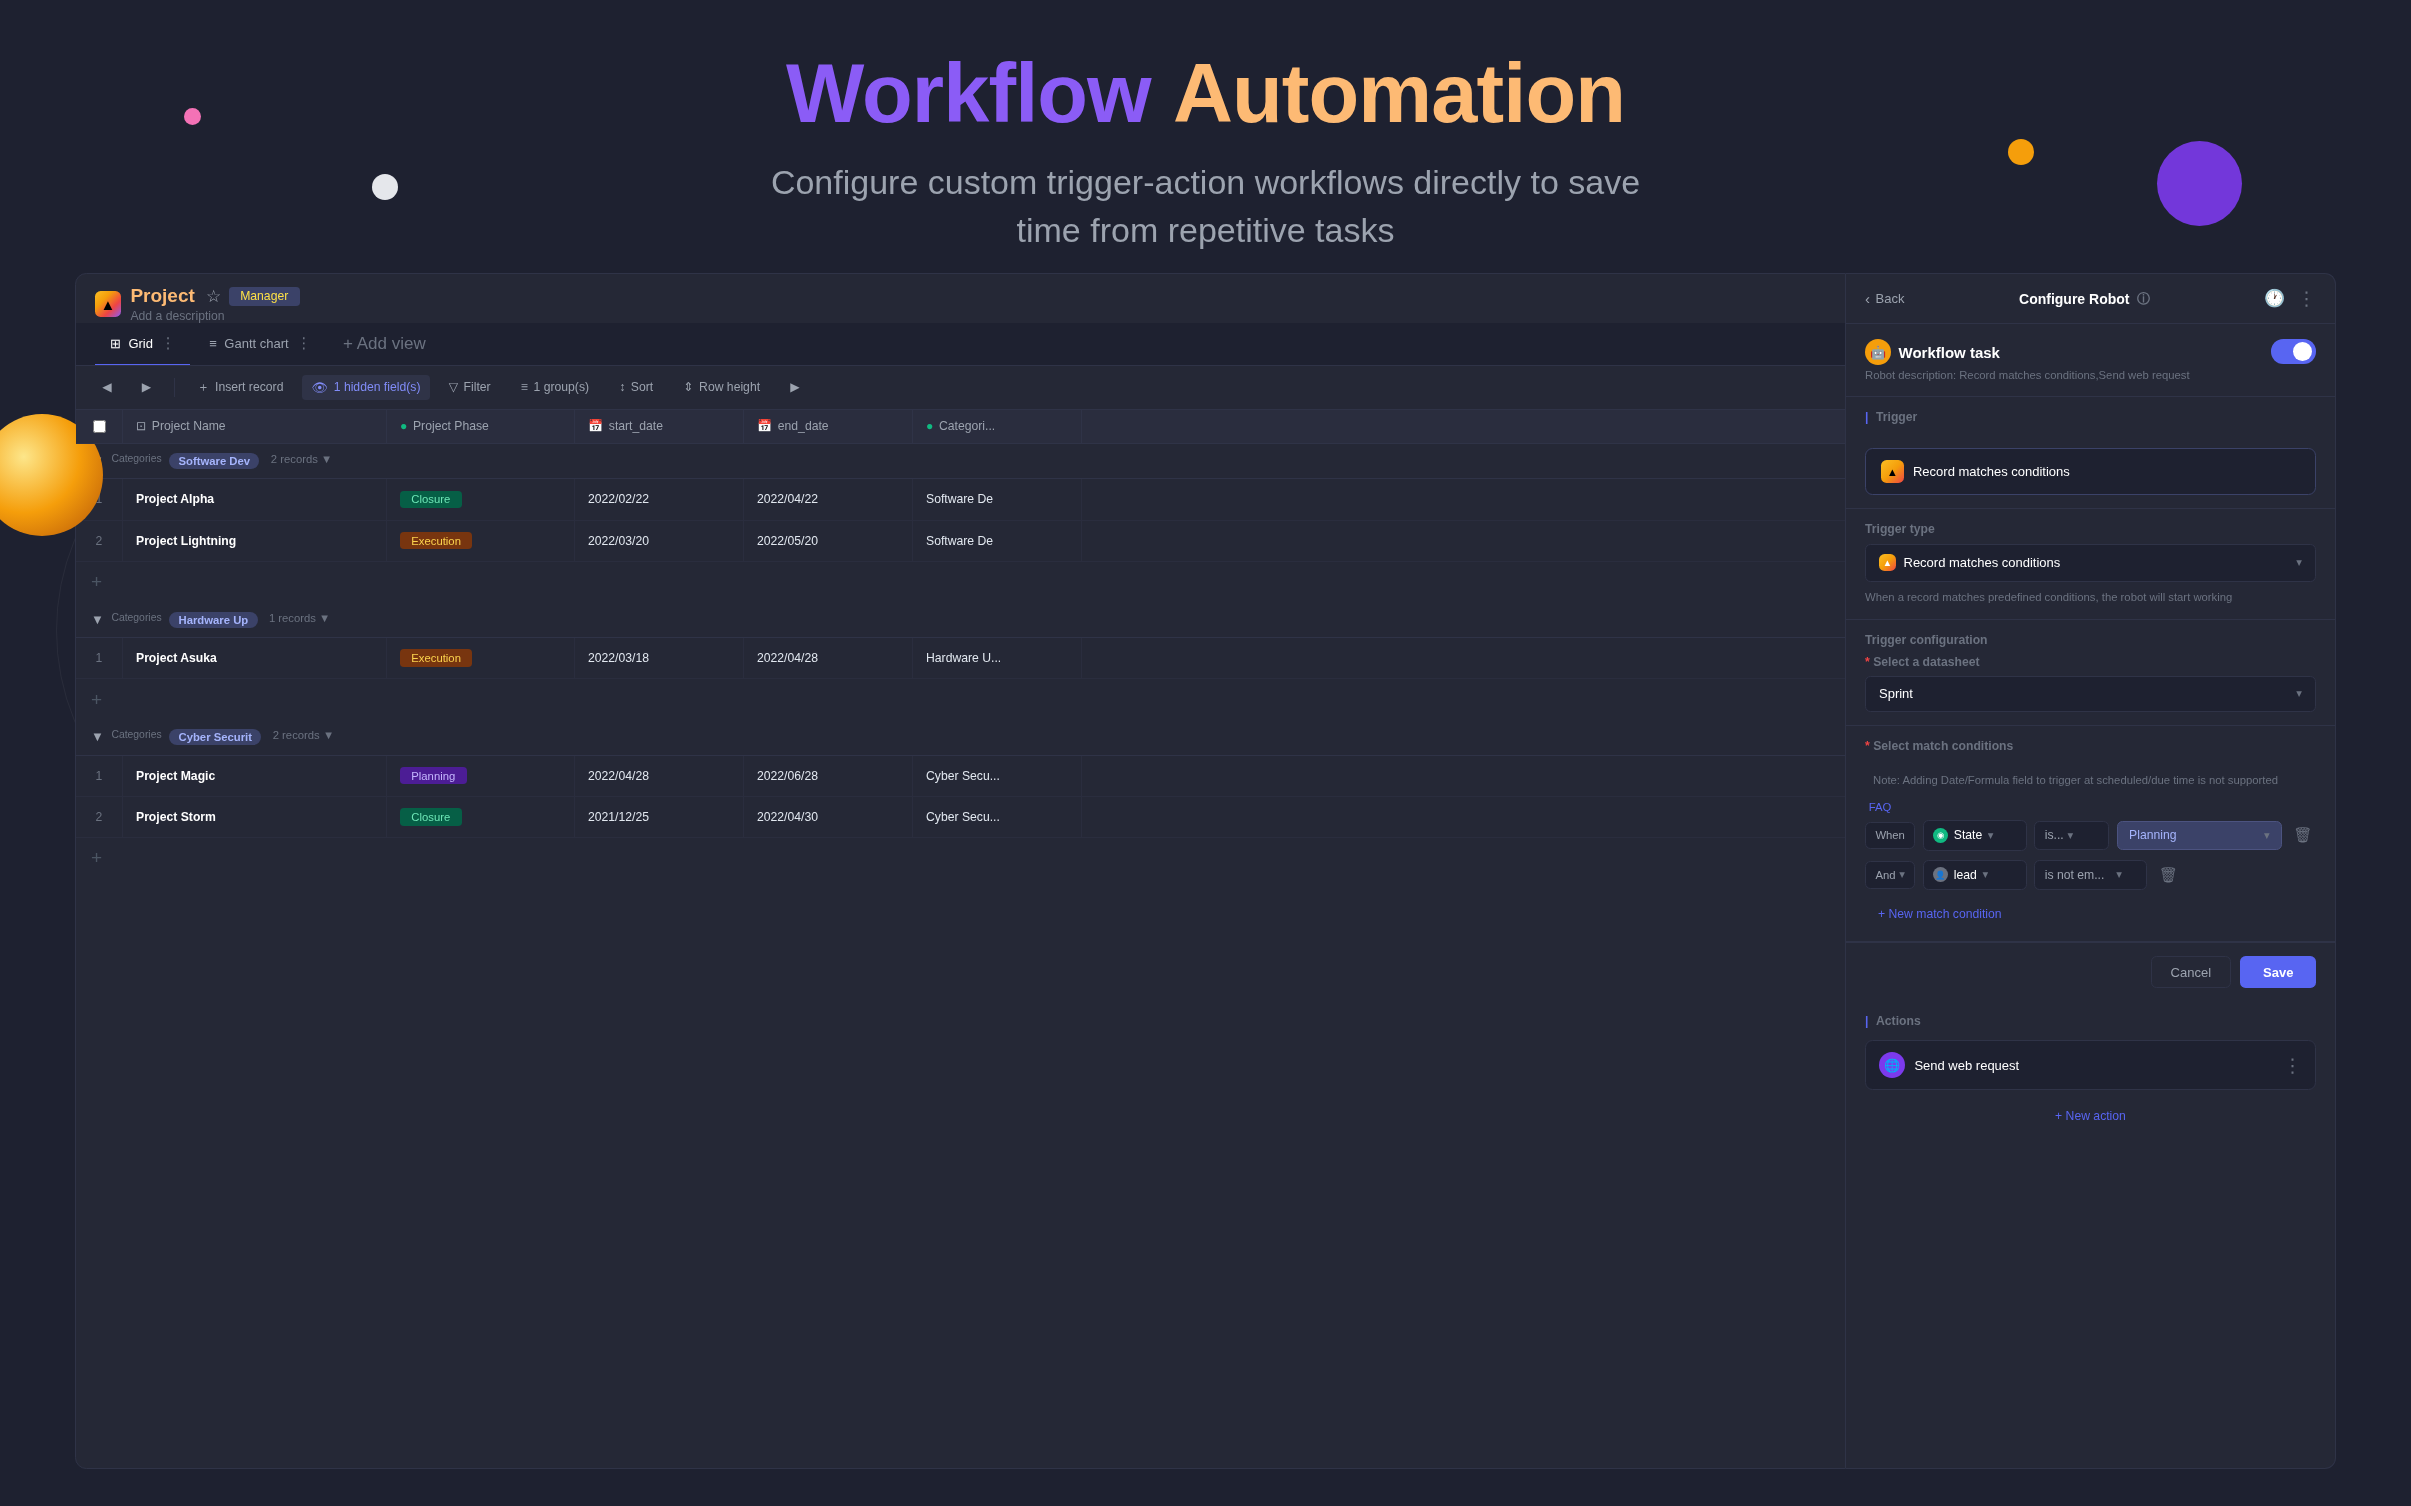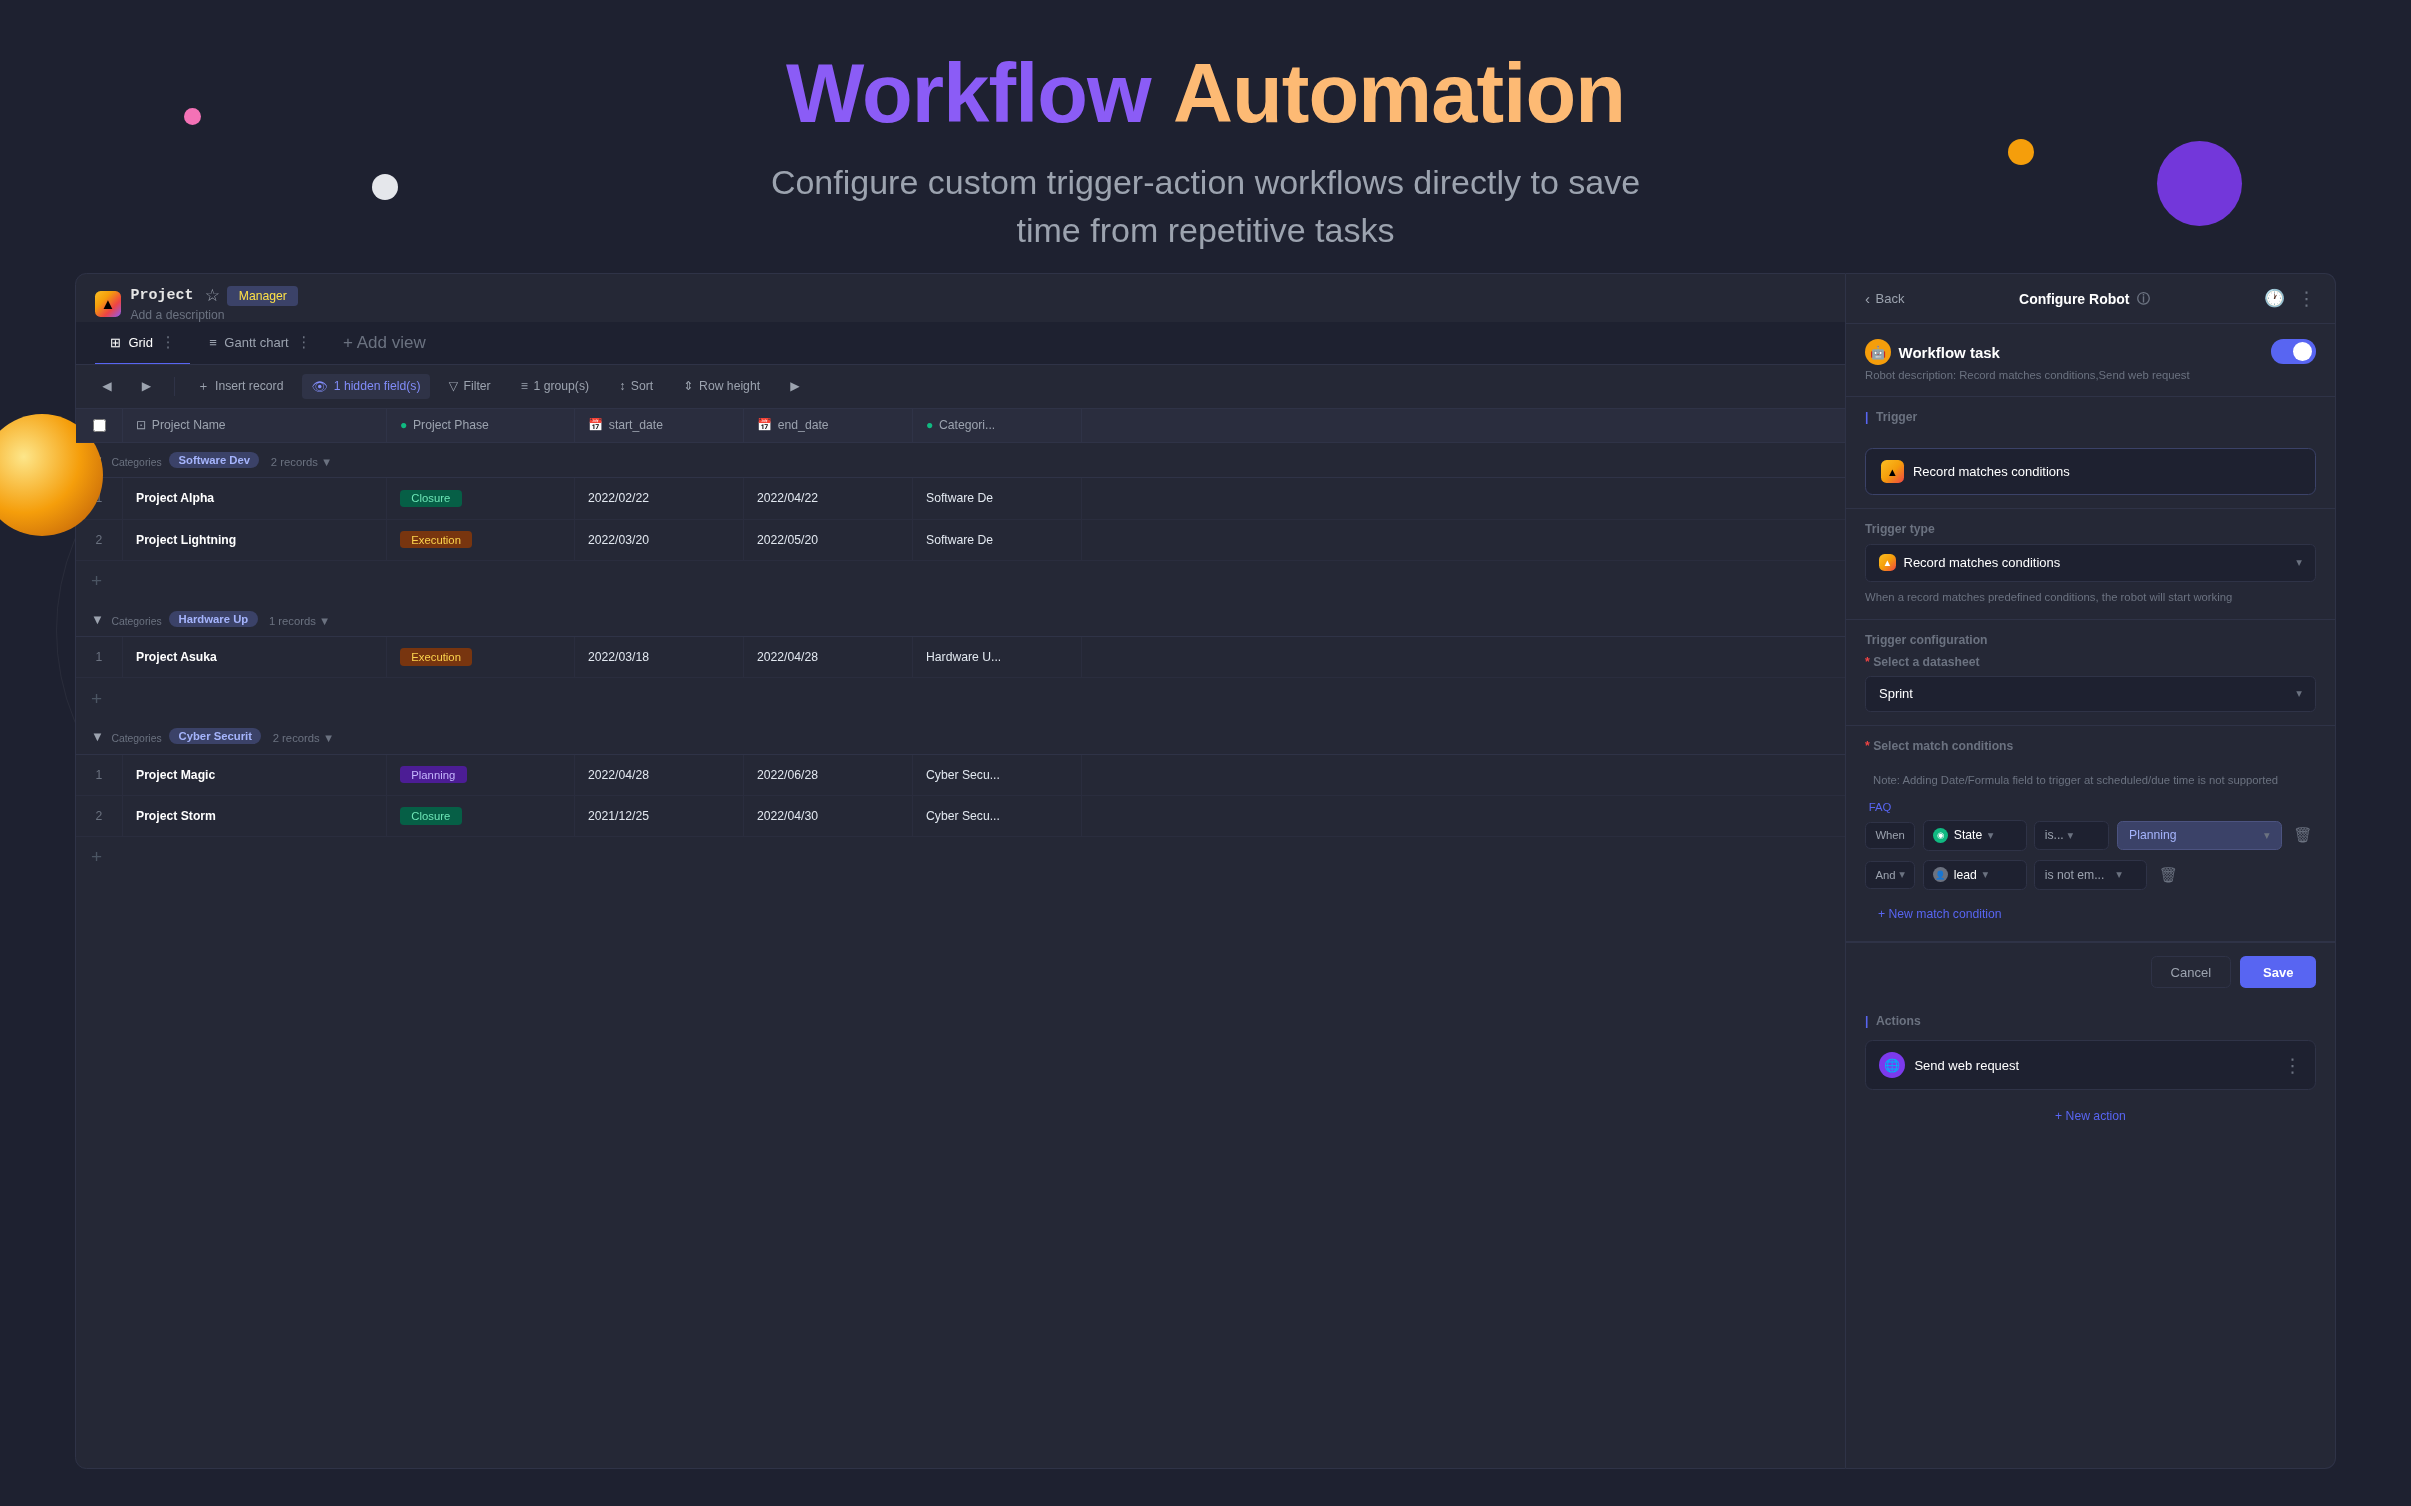--- a/index.html
+++ b/index.html
@@ -73,24 +73,23 @@
     .project-icon {
       width: 26px;
       height: 26px;
       background: linear-gradient(135deg, #fbbf24, #f59e0b, #ef4444, #8b5cf6);
       border-radius: 5.6px;
       display: flex;
       align-items: center;
       justify-content: center;
     }
     .project-title {
-      font-size: 15px;
+      font-size: 19px;
       font-weight: 700;
-      color: #e5e5e5;
-      font-family: Liberation Mono, monospace;
+      color: #fdba74;
     }
     .star-icon { color: #9ca3af; font-size: 17px; margin-left: 3.8px; }
     .manager-badge {
       background: #3b4268;
       color: #fde047;
       font-size: 12.2px;
       padding: 2.8px 11.3px;
       border-radius: 3.8px;
       font-weight: 500;
     }
@@ -186,21 +185,21 @@
       border-right: 0.9px solid #2f3347;
       display: flex;
       align-items: center;
       gap: 5.6px;
     }
     .th:first-child { justify-content: center; }
 
     
     .group-row {
       display: flex;
-      align-items: flex-end;
+      align-items: flex-start;
       gap: 7.5px;
       padding: 9.4px 15px;
       background: #252836;
       border-bottom: 0.9px solid #2f3347;
       font-size: 12.2px;
       color: #9ca3af;
     }
     .group-label {
       font-size: 10.4px;
       color: #6b7280;

